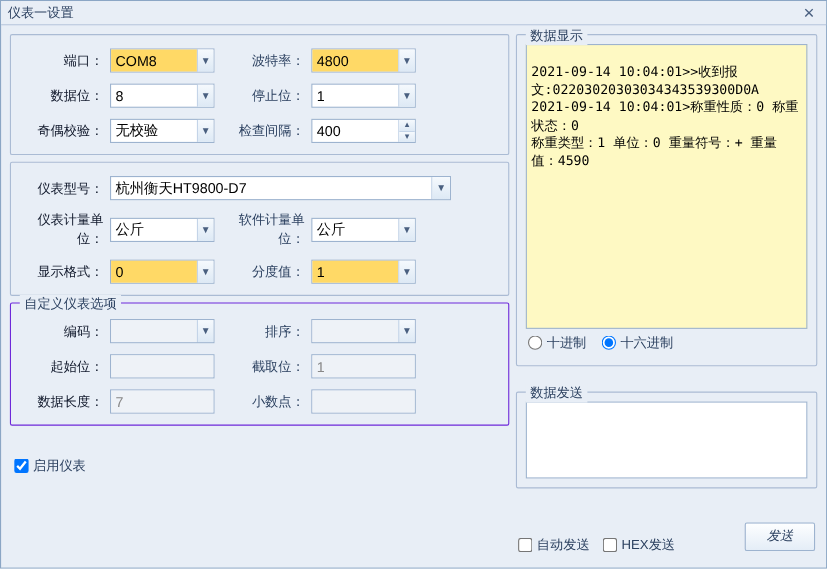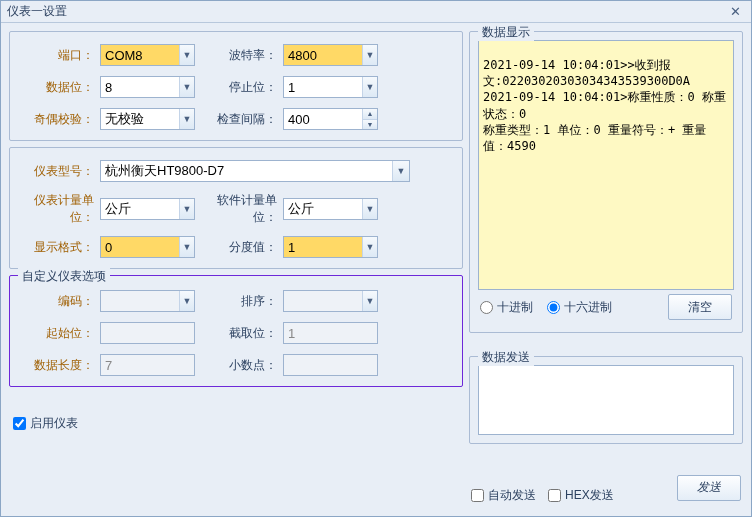--- a/index.html
+++ b/index.html
@@ -7,21 +7,21 @@
 .window { width: 752px; height: 517px; border: 1px solid #8ba6c5; background: #e8eef6; display: flex; flex-direction: column; }
 .titlebar { height: 22px; background: #e8eef6; border-bottom: 1px solid #b8c8dc; display: flex; align-items: center; padding: 0 6px; justify-content: space-between; color: #2c4160; }
 .close-btn { cursor: pointer; font-size: 13px; color: #4a6080; padding: 0 4px; }
 .body { flex: 1; display: flex; padding: 8px; gap: 6px; }
 .left-pane { width: 454px; display: flex; flex-direction: column; gap: 6px; }
 .right-pane { flex: 1; display: flex; flex-direction: column; gap: 23px; }
 .group { border: 1px solid #aabbd4; border-radius: 2px; padding: 12px 10px 10px; background: #e8eef6; position: relative; }
 .group-title { position: absolute; top: -8px; left: 8px; background: #e8eef6; padding: 0 4px; color: #2c4160; }
 .row { display: flex; align-items: center; margin-bottom: 10px; }
 .row:last-child { margin-bottom: 0; }
-.lbl { width: 80px; text-align: right; padding-right: 6px; color: #a16207; }
+.lbl { width: 80px; text-align: right; padding-right: 6px; color: #0f172a; }
 .lbl-mid { width: 70px; text-align: right; padding-right: 6px; color: #2c4160; }
 .combo { display: flex; align-items: center; height: 22px; border: 1px solid #9db3cf; background: #fff; }
 .combo.hl input { background: #ffd966; }
 .combo input { border: none; outline: none; width: 100%; height: 100%; padding: 0 4px; font-size: 13px; font-family: Liberation Sans, sans-serif; background: transparent; }
 .combo .arrow { width: 18px; height: 100%; border-left: 1px solid #c4d4e8; background: linear-gradient(#f5f9fd,#dde9f5); display: flex; align-items: center; justify-content: center; color: #4a6080; font-size: 9px; cursor: pointer; }
 .combo.disabled { background: #eef2f7; }
 .combo.disabled input { color: #888; background: #eef2f7; }
 .spinner-btns { width: 18px; height: 100%; border-left: 1px solid #c4d4e8; display: flex; flex-direction: column; }
 .spinner-btns span { flex:1; background: linear-gradient(#f5f9fd,#dde9f5); display:flex; align-items:center; justify-content:center; font-size:7px; color:#4a6080; cursor:pointer; }
 .spinner-btns span:first-child { border-bottom:1px solid #c4d4e8; }
@@ -191,21 +191,20 @@
 称重类型：1 单位：0 重量符号：+ 重量值：4590</div>
         <div class="radio-row">
           <label>
               <input type="radio" name="radix" style="">
               <span>十进制</span>
             </label>
           <label>
               <input type="radio" name="radix" checked="" style="">
               <span>十六进制</span>
             </label>
-          <button class="btn" style="margin-left:auto; width:64px">清空</button>
         </div>
       </div>
 
       <div class="right-group">
         <span class="group-title">数据发送</span>
         <textarea class="send-box" style=""></textarea>
       </div>
 
       <div class="bottom-right">
         <label class="check-row">

